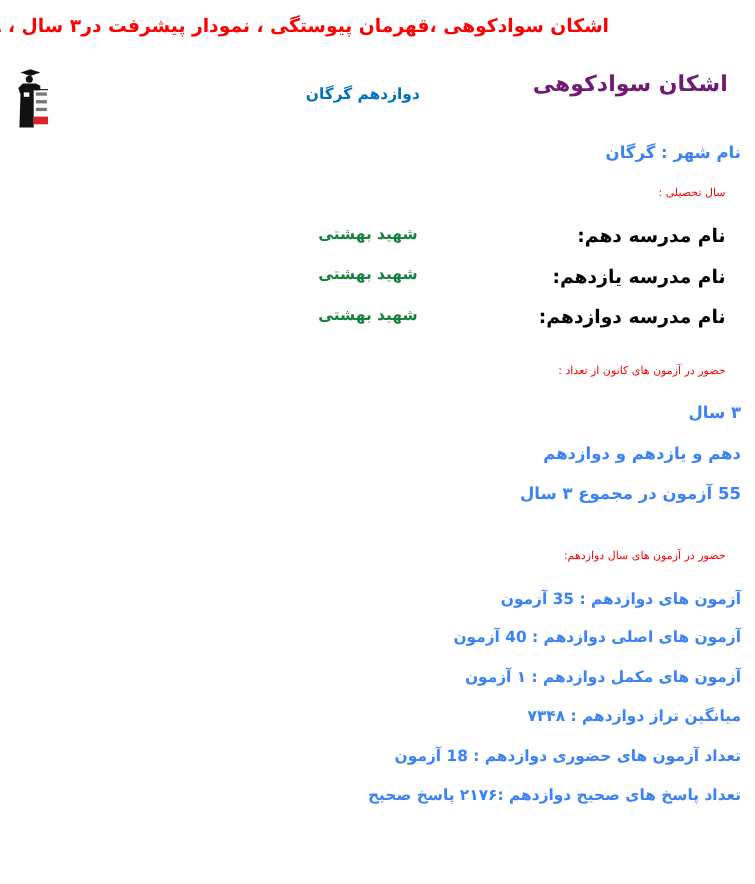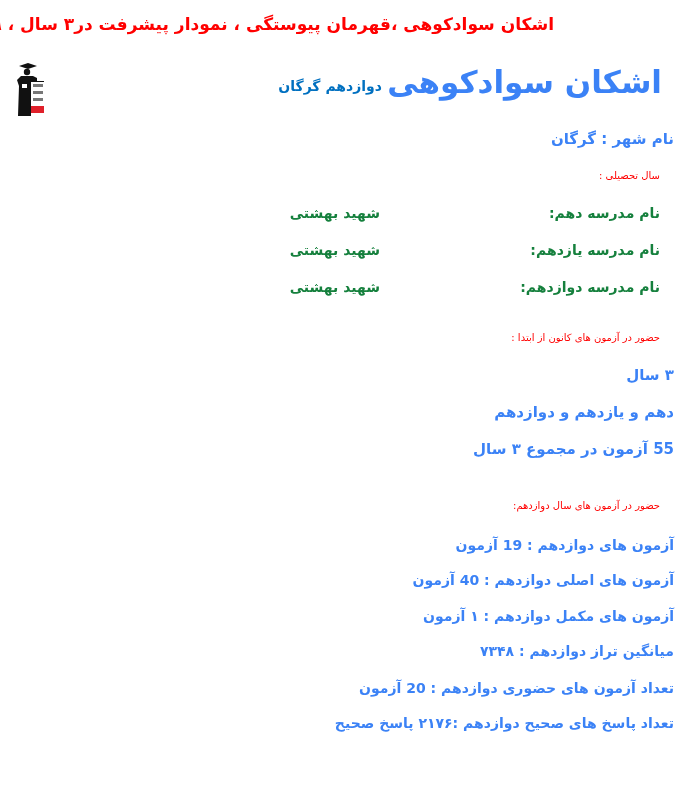--- a/index.html
+++ b/index.html
@@ -20,23 +20,23 @@
       right: 132px;
       top: 14px;
       font-size: 17px;
       font-weight: bold;
       color: #ff0000;
       letter-spacing: -0.2px;
     }
     .student-name {
       right: 24px;
       top: 64px;
-      font-size: 31px;
+      font-size: 20px;
       font-weight: bold;
-      color: #3b82f6;
+      color: #701a75;
     }
     .grade-field {
       right: 304px;
       top: 78px;
       font-size: 14px;
       font-weight: bold;
       color: #0070c0;
     }
     .logo {
       left: 15px;
@@ -52,23 +52,23 @@
     }
     .line.big { font-size: 15px; }
     .red {
       right: 26px;
       font-size: 10px;
       font-weight: normal;
       color: #ff0000;
     }
     .school-label {
       right: 26px;
-      font-size: 14px;
+      font-size: 17px;
       font-weight: bold;
-      color: #15803d;
+      color: #000000;
     }
     .school-value {
       right: 306px;
       font-size: 14px;
       font-weight: bold;
       color: #15803d;
     }
   </style>
 </head>
 <body>
@@ -100,24 +100,24 @@
 
 <div class="abs school-label" style="top:205px;">نام مدرسه دهم:</div>
 <div class="abs school-value" style="top:205px;">شهید بهشتی</div>
 
 <div class="abs school-label" style="top:242px;">نام مدرسه یازدهم:</div>
 <div class="abs school-value" style="top:242px;">شهید بهشتی</div>
 
 <div class="abs school-label" style="top:279px;">نام مدرسه دوازدهم:</div>
 <div class="abs school-value" style="top:279px;">شهید بهشتی</div>
 
-<div class="abs red" style="top:332px;">حضور در آزمون های کانون از ابتدا :</div>
+<div class="abs red" style="top:332px;">حضور در آزمون های کانون از تعداد :</div>
 <div class="abs line big" style="top:366px;">۳ سال</div>
 <div class="abs line big" style="top:403px;">دهم و یازدهم و دوازدهم</div>
 <div class="abs line big" style="top:440px;">55 آزمون در مجموع ۳ سال</div>
 
 <div class="abs red" style="top:500px;margin-left:47px;">حضور در آزمون های سال دوازدهم:</div>
-<div class="abs line" style="top:537px;">آزمون های دوازدهم : 19 آزمون</div>
+<div class="abs line" style="top:537px;">آزمون های دوازدهم : 35 آزمون</div>
 <div class="abs line" style="top:572px;">آزمون های اصلی دوازدهم : 40 آزمون</div>
 <div class="abs line" style="top:608px;">آزمون های مکمل دوازدهم : ۱ آزمون</div>
 <div class="abs line" style="top:643px;">میانگین تراز دوازدهم : ۷۳۴۸</div>
-<div class="abs line" style="top:680px;">تعداد آزمون های حضوری دوازدهم : 20 آزمون</div>
+<div class="abs line" style="top:680px;">تعداد آزمون های حضوری دوازدهم : 18 آزمون</div>
 <div class="abs line" style="top:715px;">تعداد پاسخ های صحیح دوازدهم :۲۱۷۶ پاسخ صحیح</div>
 
 </body></html>

